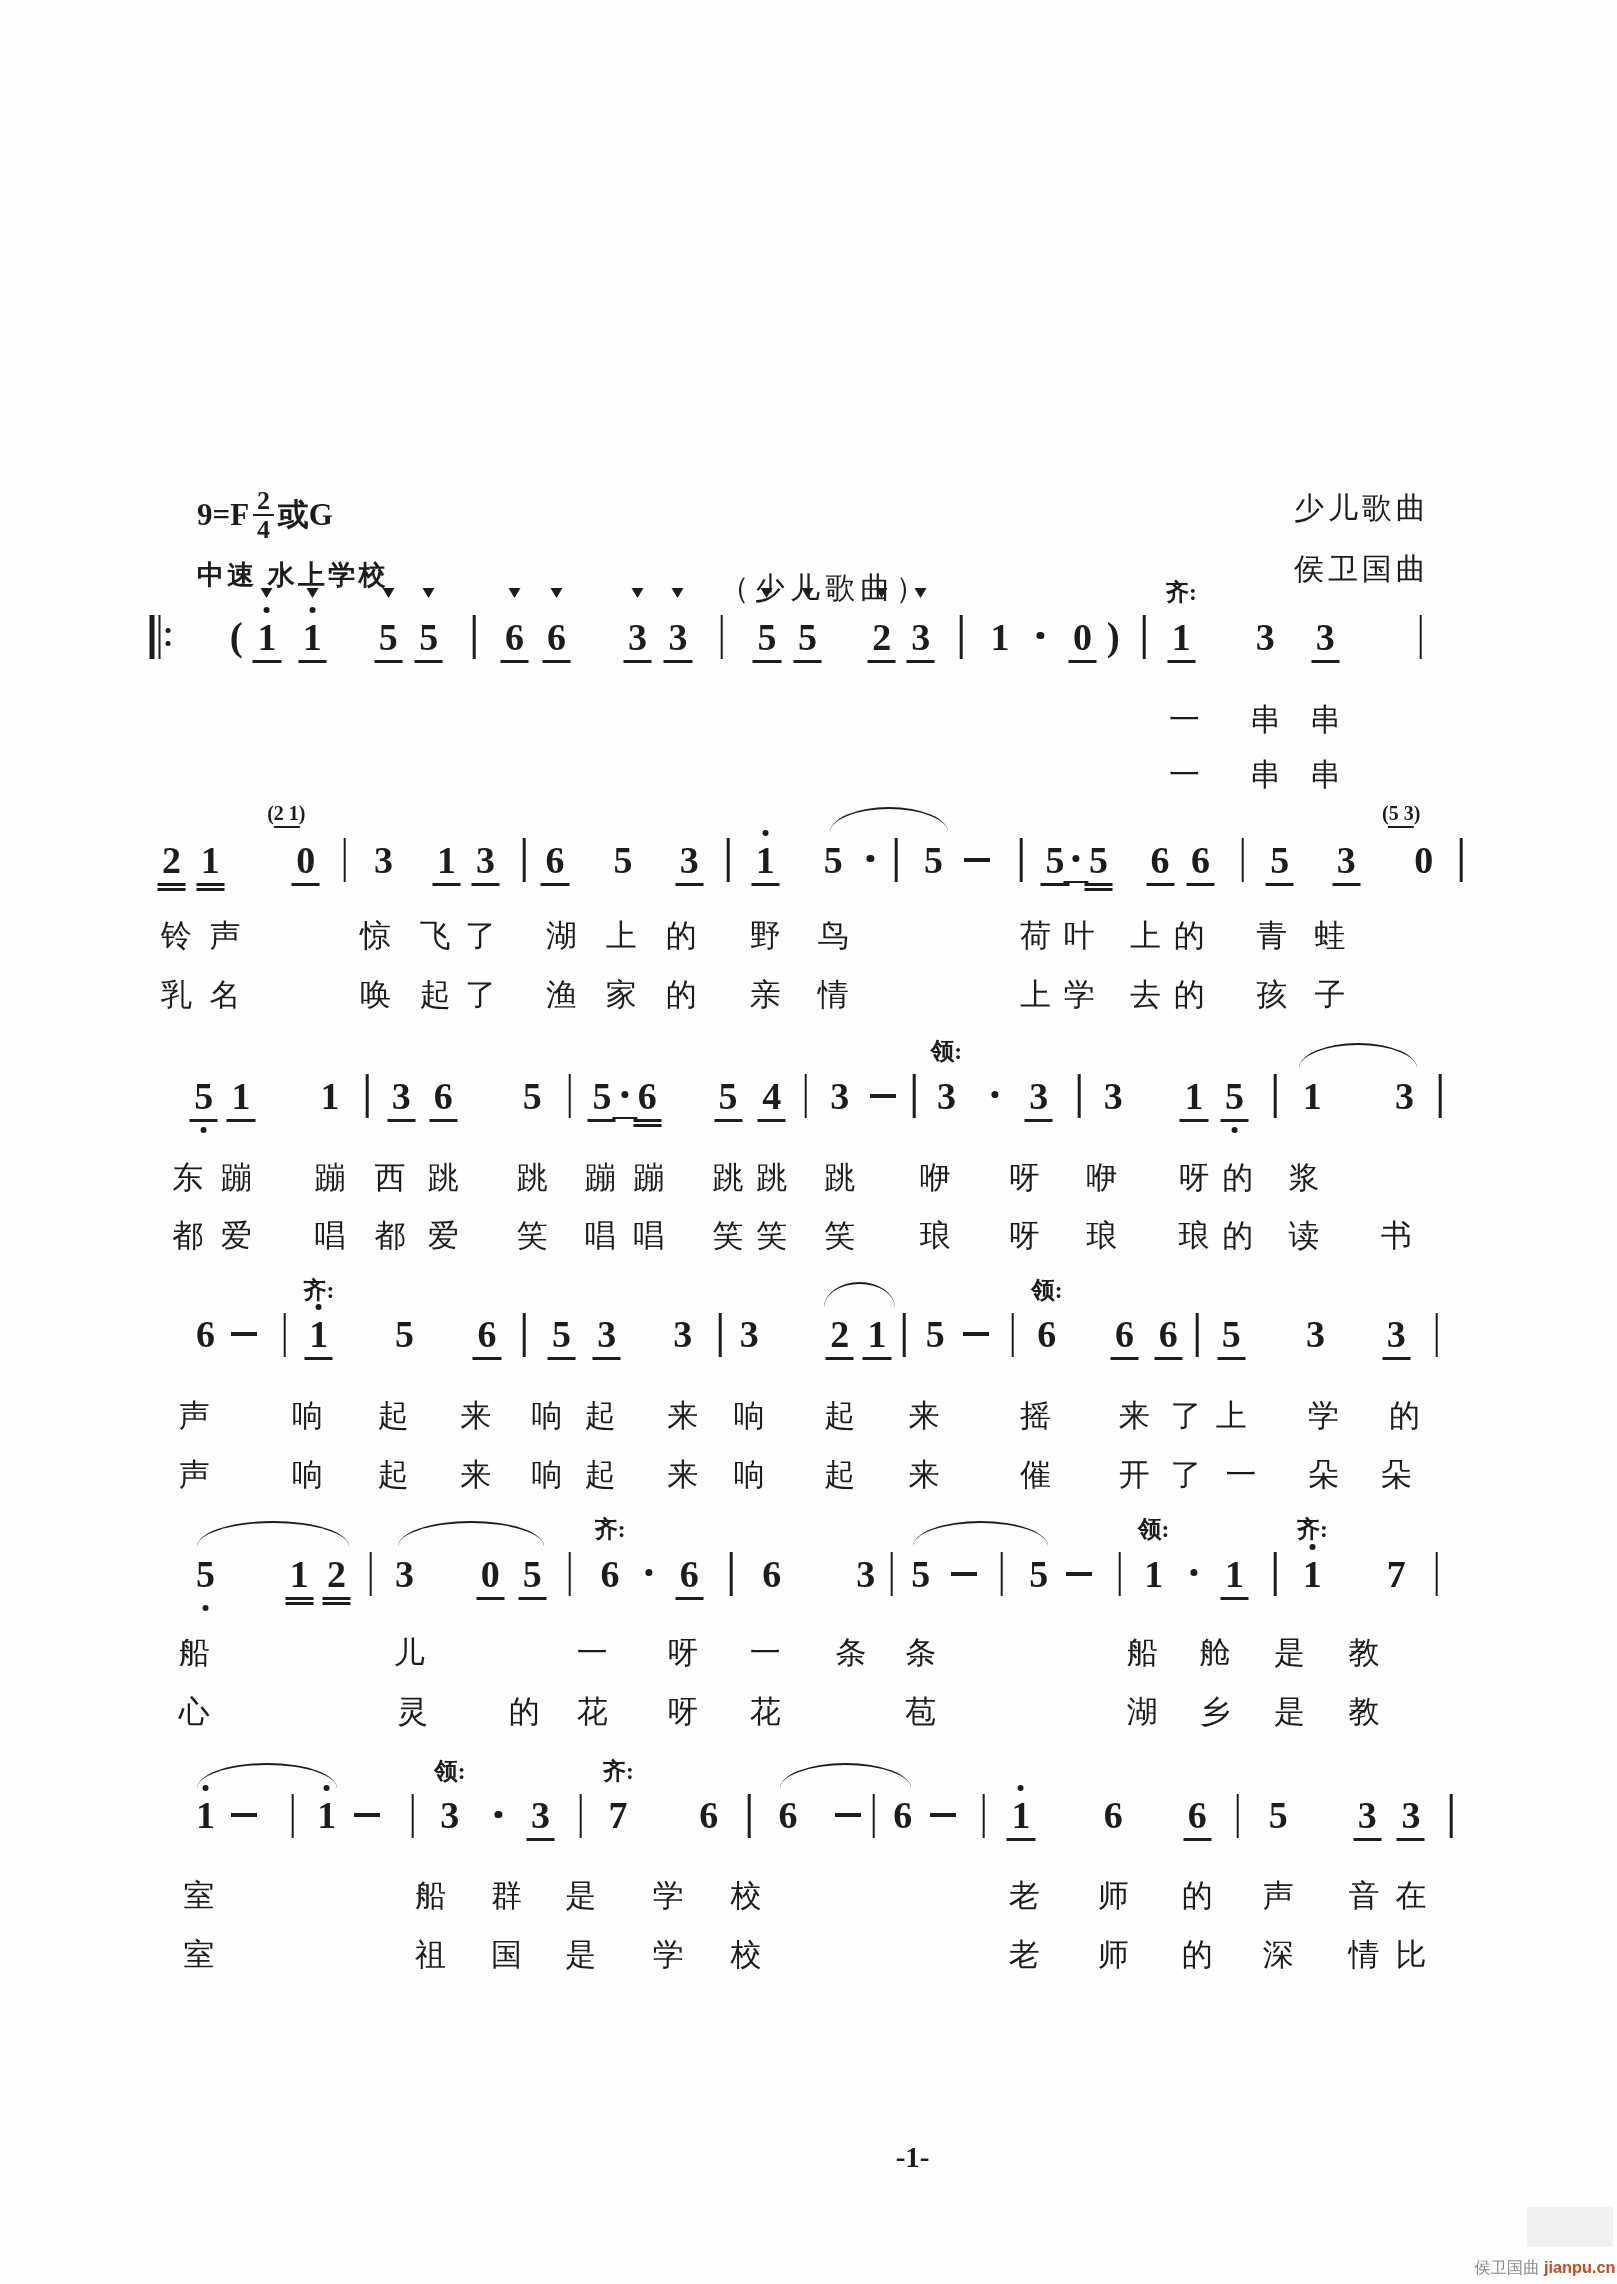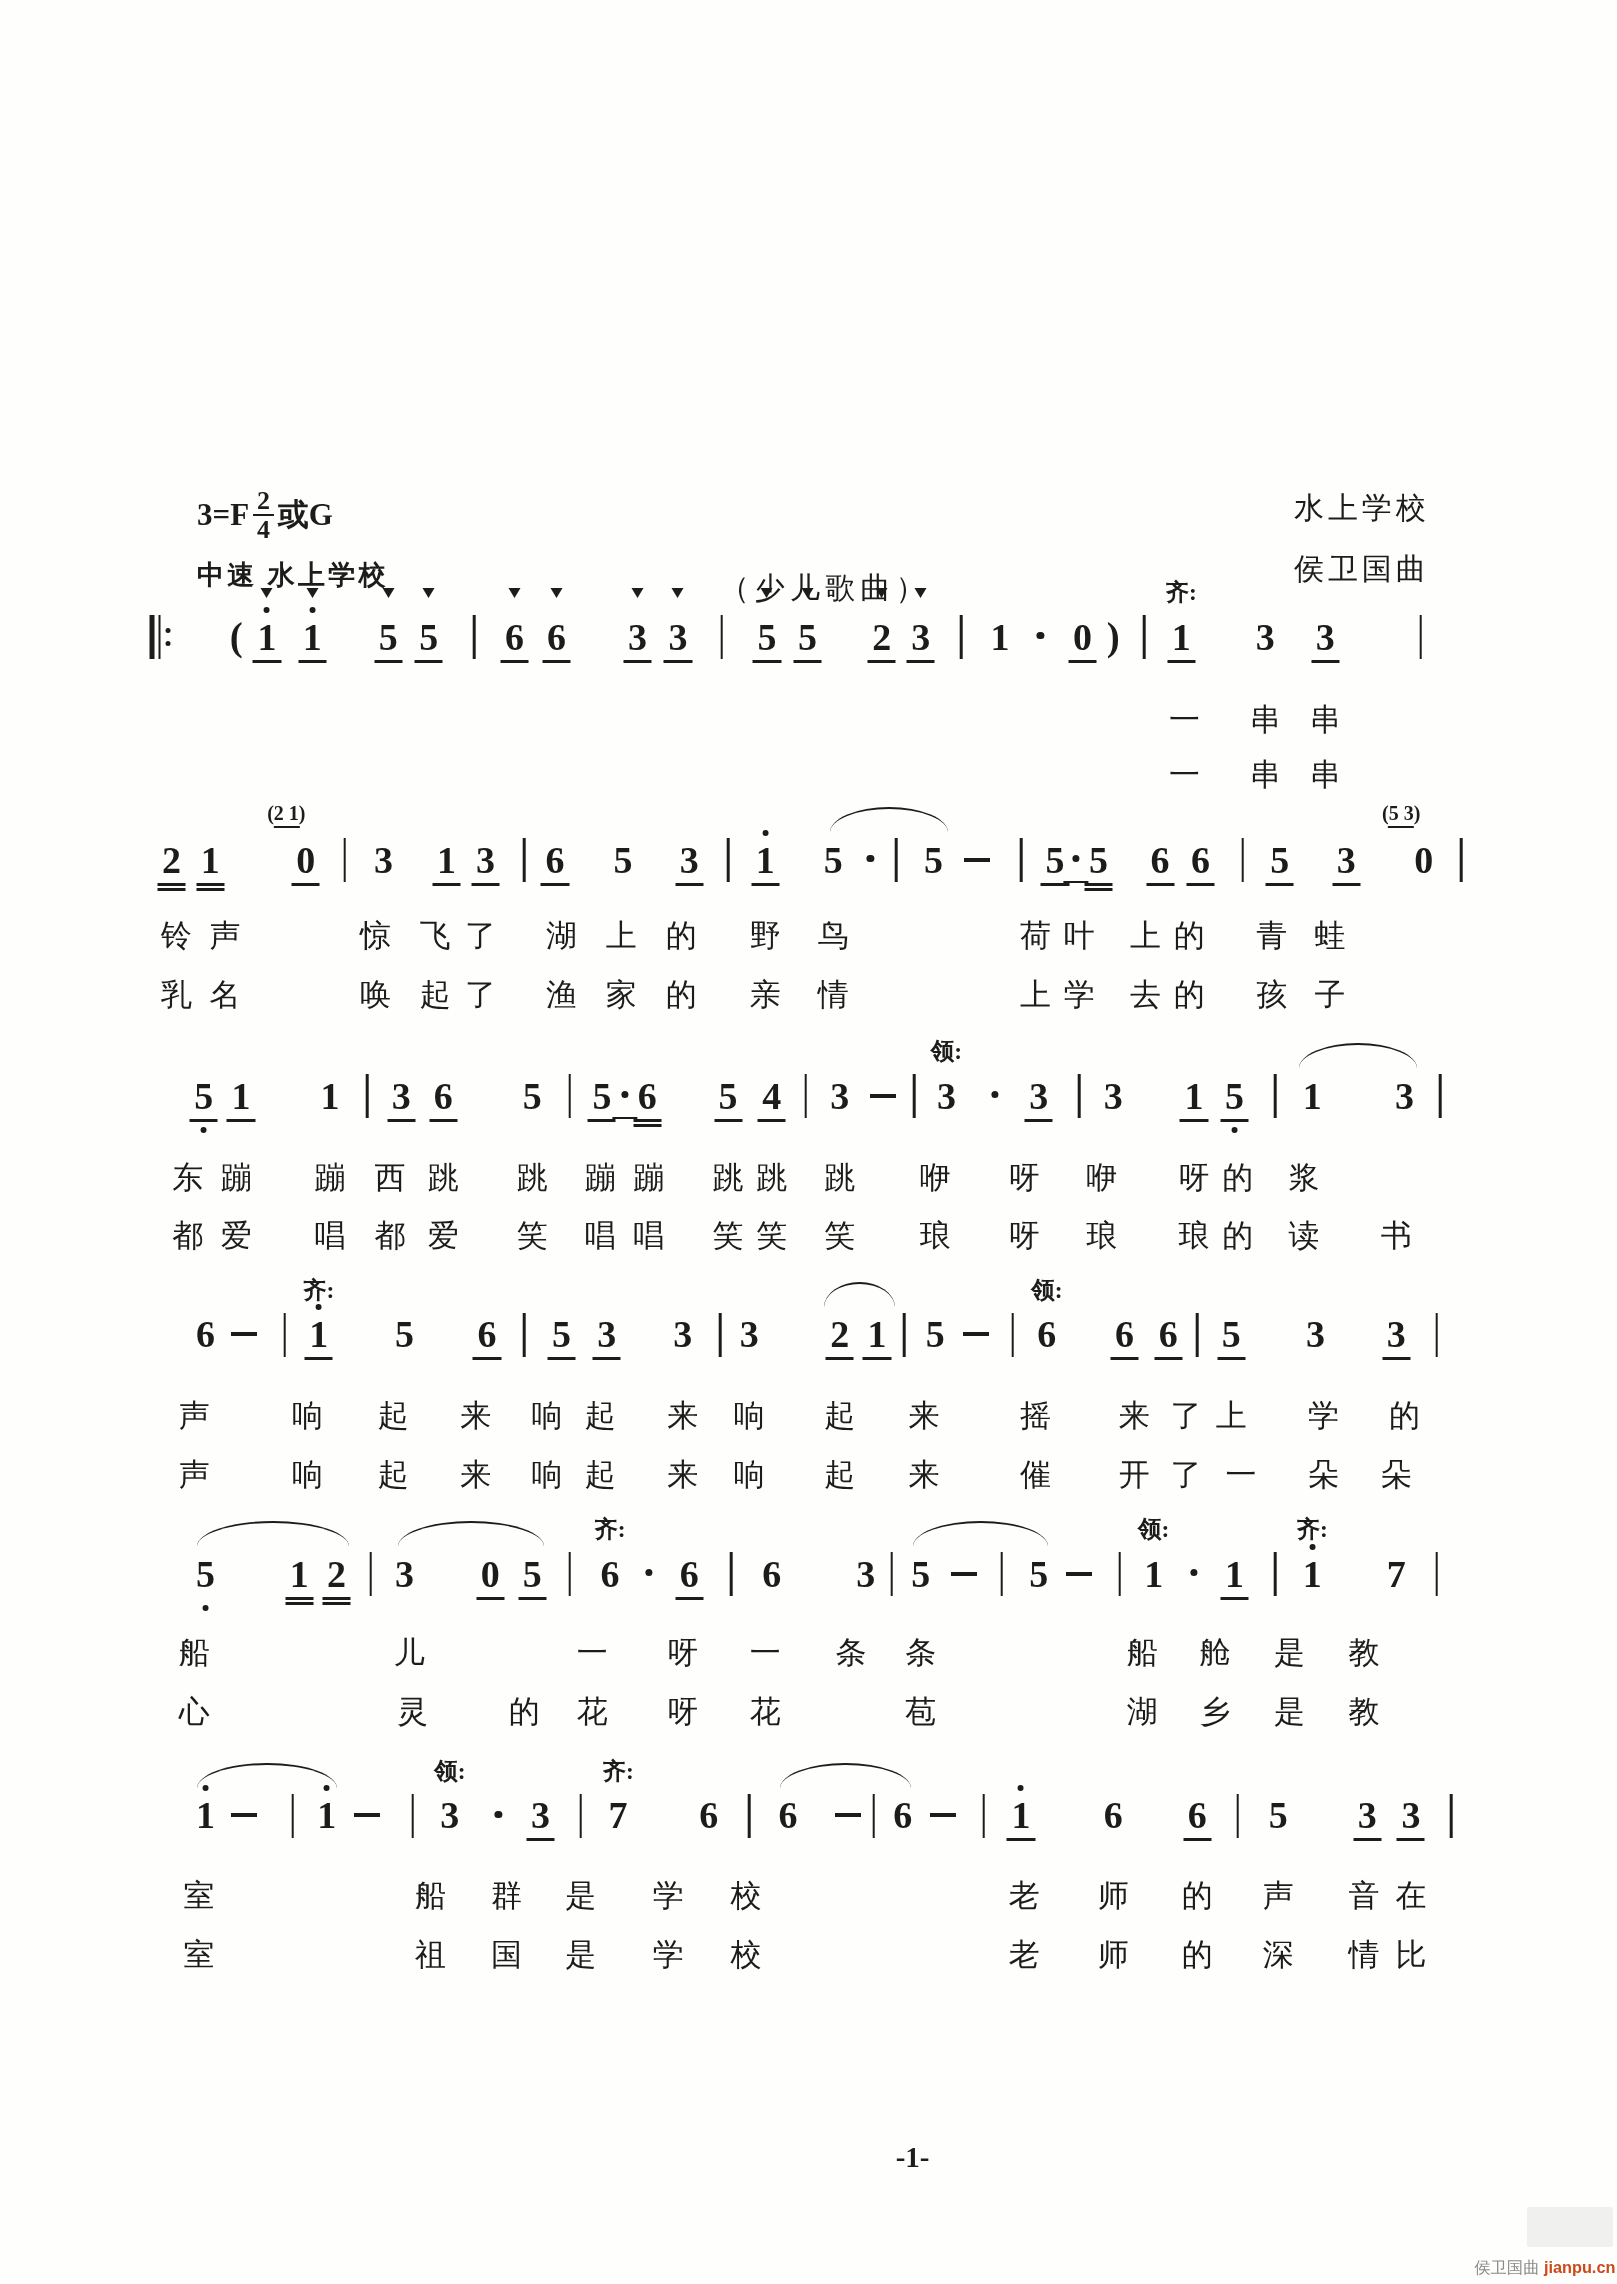--- a/index.html
+++ b/index.html
@@ -64,30 +64,30 @@
   .wmline .site{color:#8a8a8a;}
   .wmline .url{color:#cc4a1a;font-weight:bold;}
 </style>
 </head>
 <body>
 
 <div id="sheet">
   <div class="subtitle">（少儿歌曲）</div>
 
   <div class="keysig">
-    <span>3=F</span>
+    <span>9=F</span>
     <span class="frac">
       <span class="num">2</span>
       <span class="den">4</span>
     </span>
     <span>或G</span>
   </div>
   <div class="tempo">中速 水上学校</div>
 
-  <div class="credit l1">水上学校</div>
+  <div class="credit l1">少儿歌曲</div>
   <div class="credit l2">侯卫国曲</div>
 
   <div id="music">
       <div class="system">
         <div class="tok rep" style="left: 9.9%; top: 615px;">
           <div class="b1"></div>
           <div class="b2"></div>
           <div class="dots">
             <i></i>
             <i></i>

